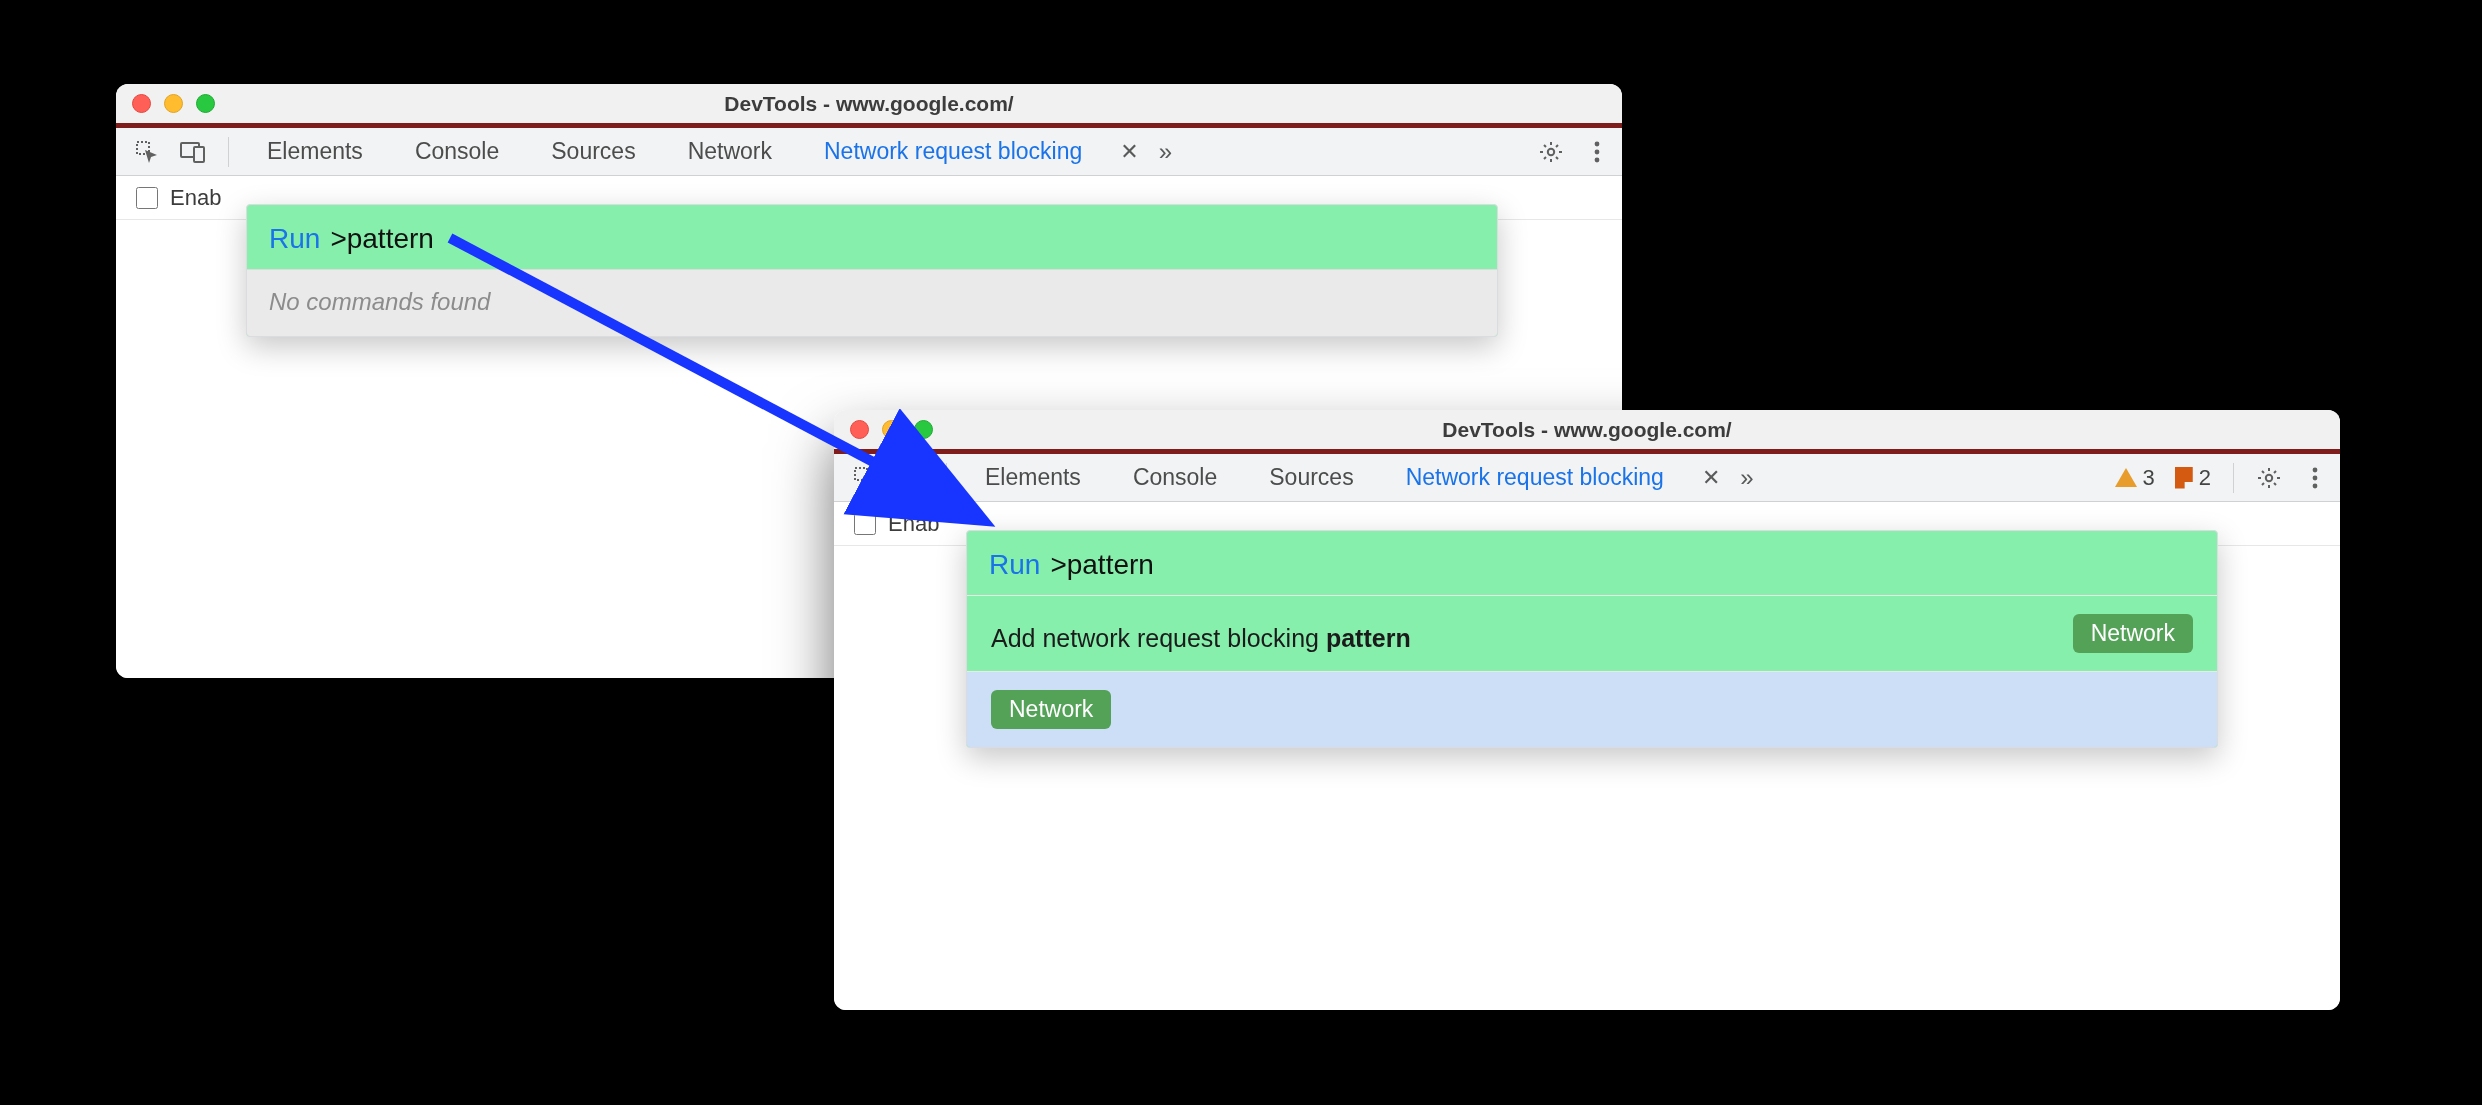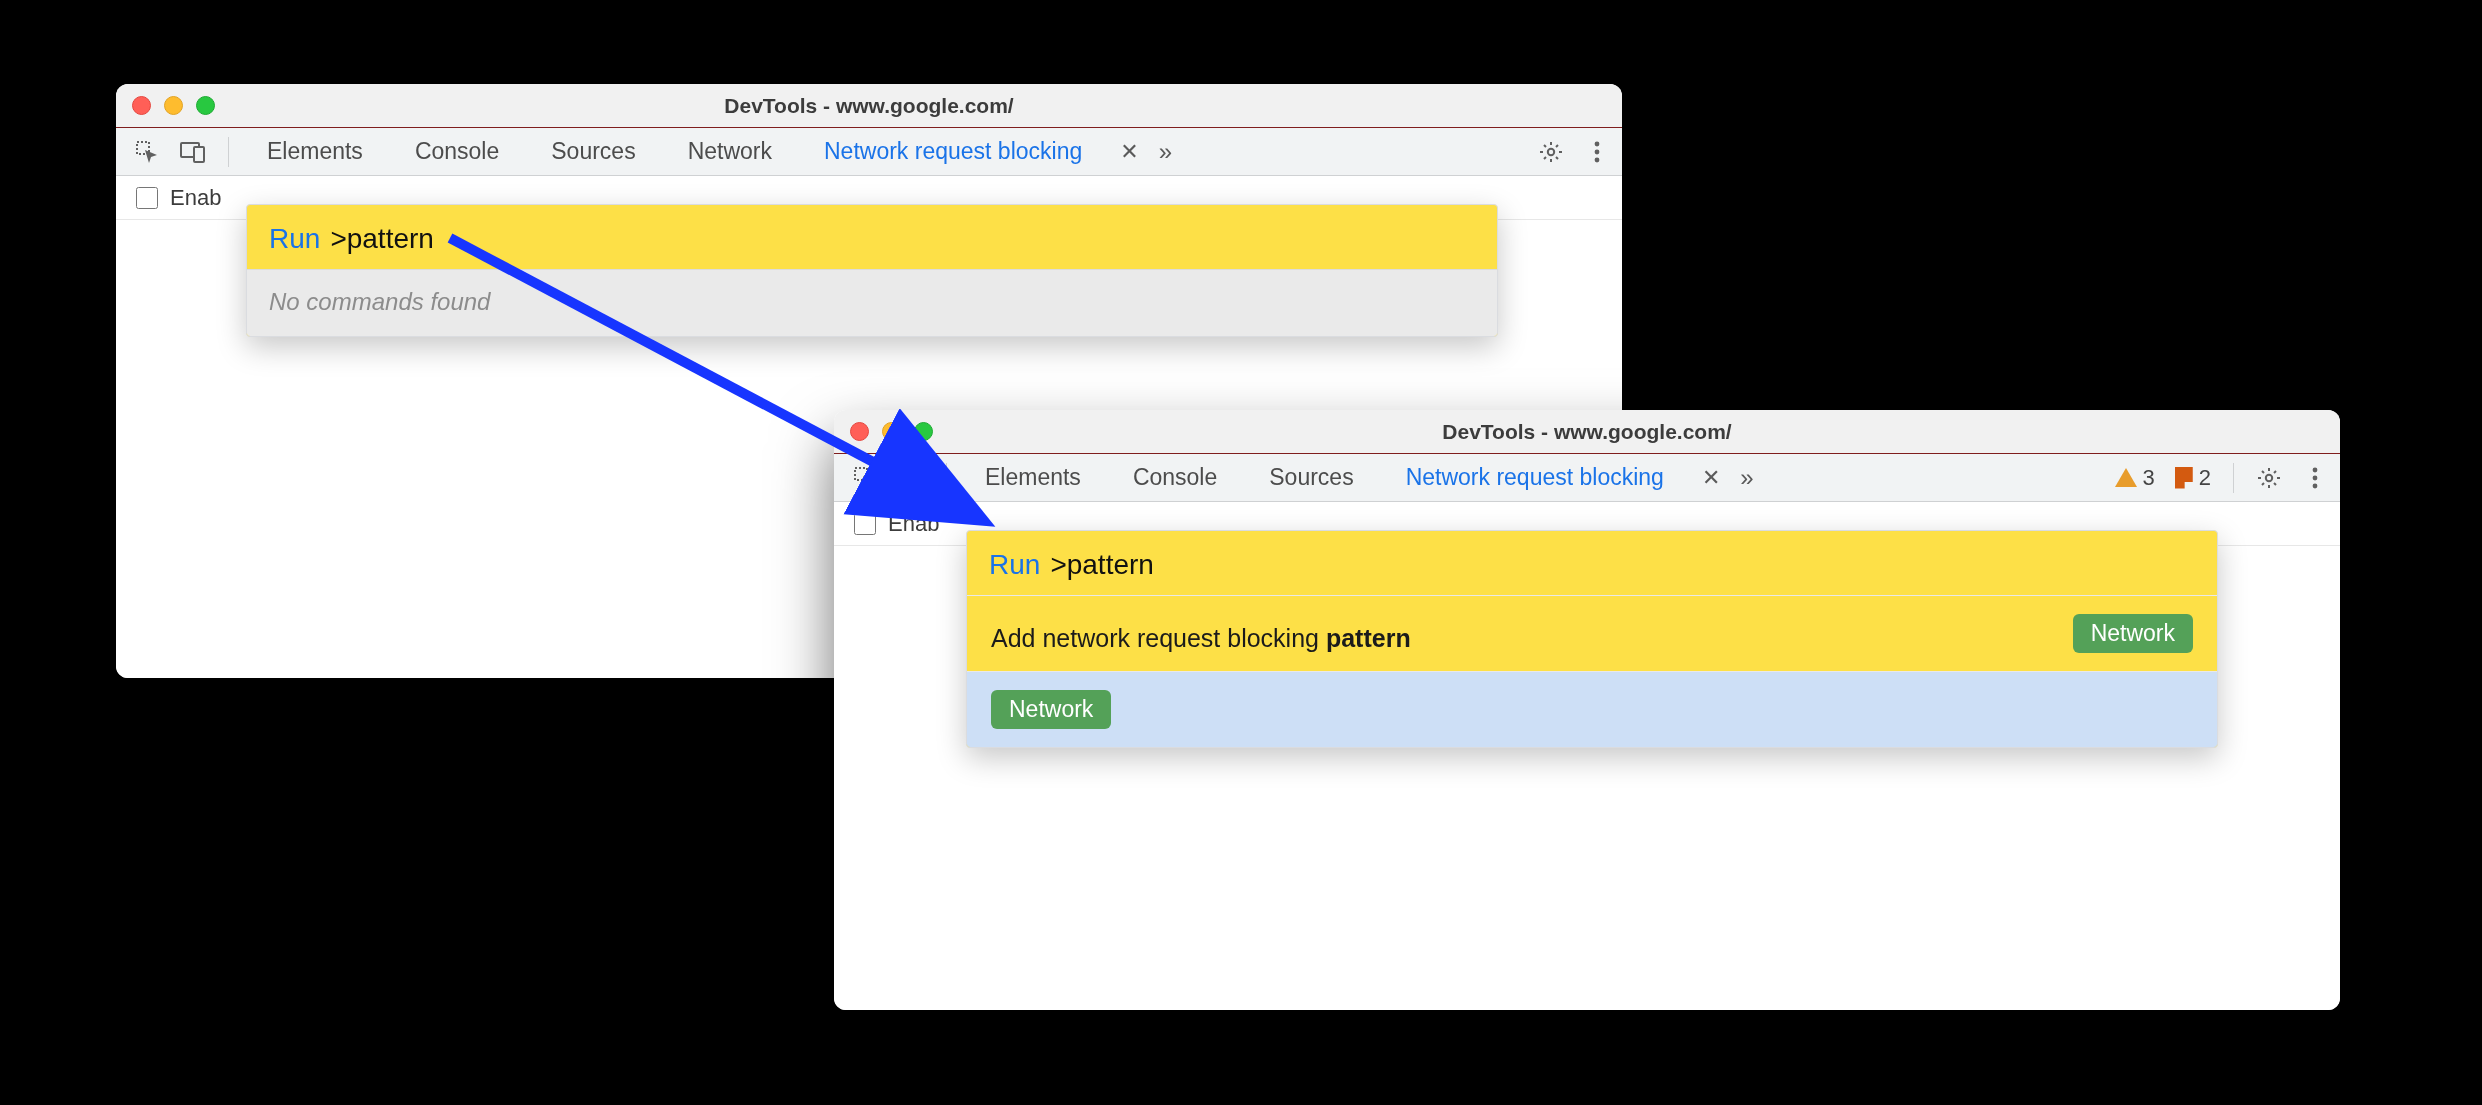--- a/index.html
+++ b/index.html
@@ -17,21 +17,21 @@
   .window {
     position: absolute;
     background: #fff;
     border-radius: 12px;
     box-shadow: 0 30px 60px rgba(0,0,0,.55);
     overflow: visible;
   }
   .titlebar {
     height: 44px;
     background: #f1f1f1;
-    border-bottom: 1px solid #7f1d1d;
+    border-bottom: 5px solid #7f1d1d;
     border-radius: 12px 12px 0 0;
     display: flex;
     align-items: center;
     padding: 16px 16px;
     position: relative;
   }
   .traffic {
     display: flex; gap: 13px;
   }
   .traffic span {
@@ -98,21 +98,21 @@
     font-size: 22px; color: #3c3c3c;
   }
   .enable-row input[type=checkbox]{
     width: 22px; height: 22px; margin-right: 12px;
     accent-color: #7a7a7a;
   }
 
   
   .palette {
     position: absolute;
-    background: #fde047;
+    background: #86efac;
     border: 1px solid #dadce0;
     border-radius: 4px;
     box-shadow: 0 10px 30px rgba(0,0,0,.22);
     overflow: hidden;
     z-index: 5;
   }
   .palette-input {
     display:flex; align-items:center;
     padding: 18px 22px 14px 22px;
     font-size: 28px;

